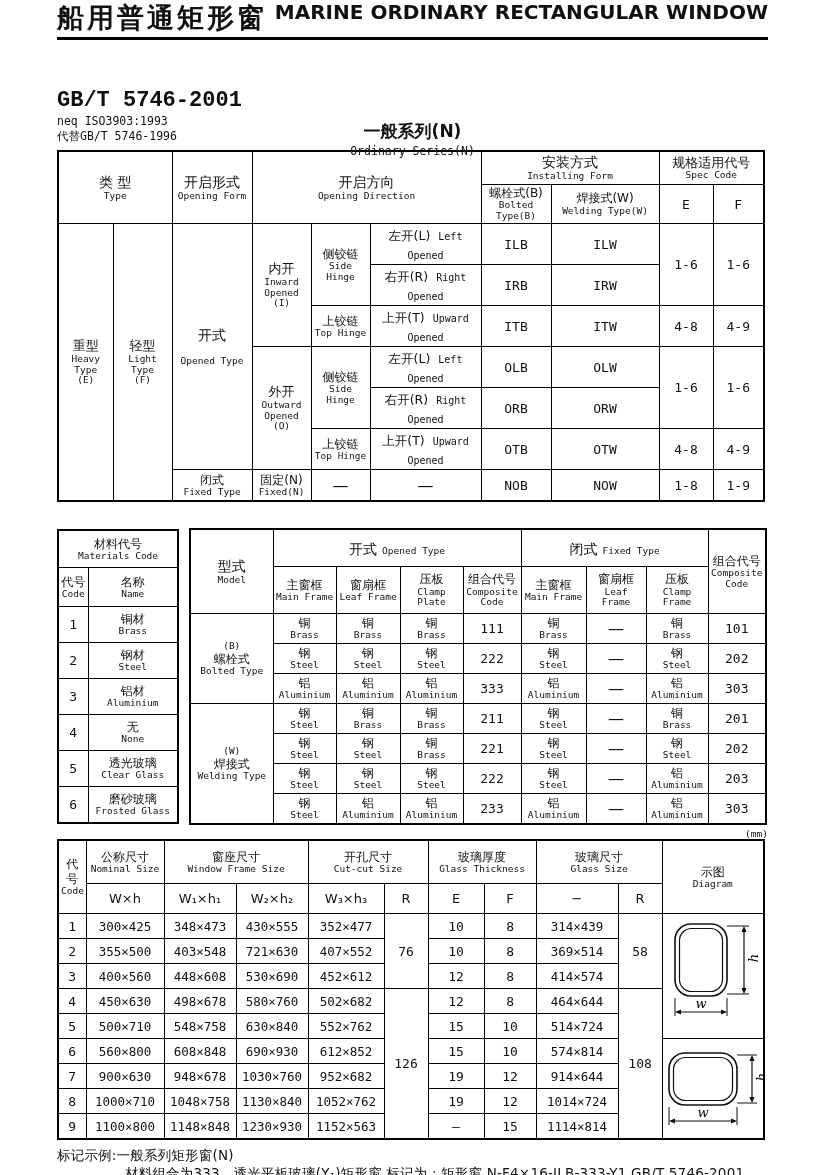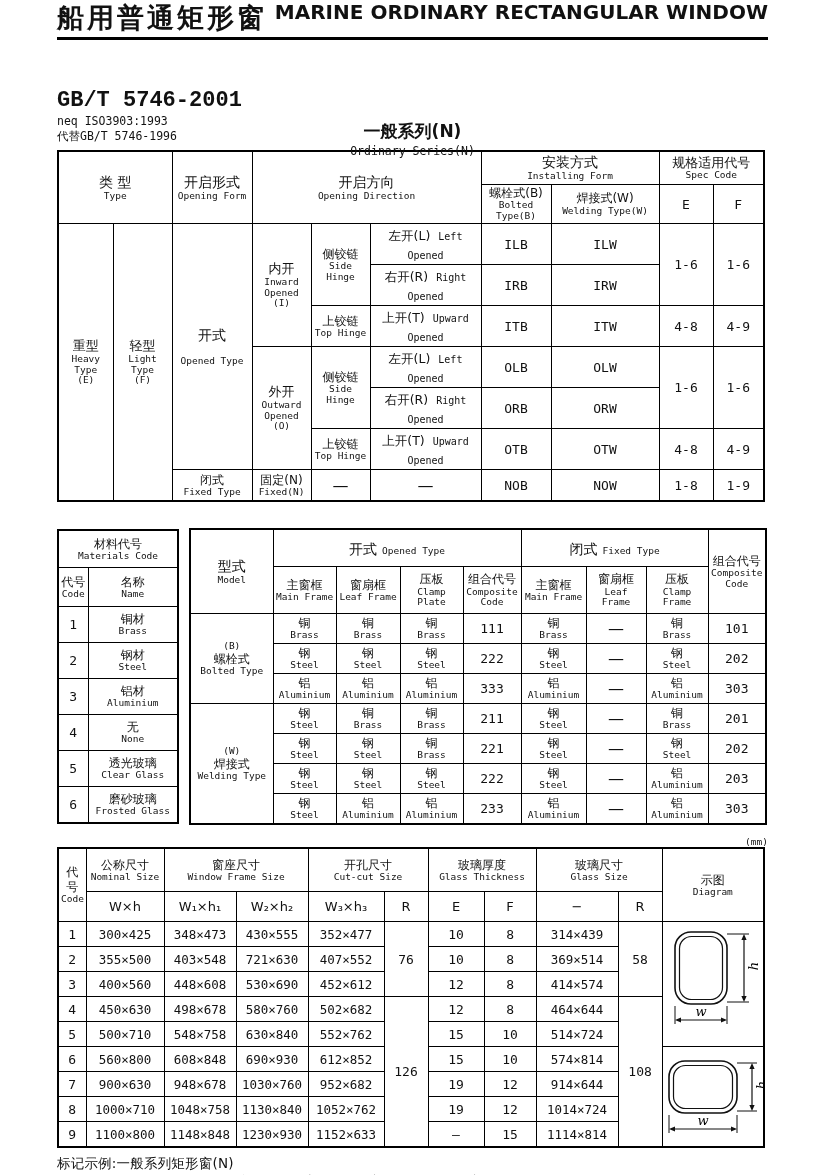--- a/index.html
+++ b/index.html
@@ -41,21 +41,21 @@
   .t2zone{display:flex;margin-top:26px;align-items:center;}
   .mt{width:120px;}
   .mt tr.h1 td{height:34px;}
   .mt tr.h2 td{height:36px;}
   .mt tr.b td{height:33px;}
   .t2{width:576px;margin-left:10px;}
   .t2 tr.h1 td{height:34px;}
   .t2 tr.h2 td{height:44px;}
   .t2 tr.b td{height:27px;}
   
-  .mmnote{text-align:right;font-size:9.5px;font-family:"DejaVu Sans Mono",monospace;margin-top:11px;}
+  .mmnote{text-align:right;font-size:9.5px;font-family:"DejaVu Sans Mono",monospace;margin-top:3px;}
   .t3{width:706px;border-bottom:3.5px solid #000;}
   .t3 tr.h1 td{height:40px;}
   .t3 tr.h2 td{height:27px;}
   .t3 tr.b td{height:22px;}
   .sym{font-size:13px;}
   
   .notes{margin-top:7px;}
   .nline{font-size:13.5px;line-height:1.32;letter-spacing:0.2px;}
   .ind{padding-left:68px;}
   svg text.dimlabel{font-family:"DejaVu Serif",serif;font-style:italic;font-size:13px;}
@@ -720,21 +720,21 @@
       <td class="dim">1052×762</td>
       <td class="val">19</td>
       <td class="val">12</td>
       <td class="dim">1014×724</td>
     </tr>
     <tr class="b">
       <td class="val">9</td>
       <td class="dim">1100×800</td>
       <td class="dim">1148×848</td>
       <td class="dim">1230×930</td>
-      <td class="dim">1152×633</td>
+      <td class="dim">1152×563</td>
       <td class="val">—</td>
       <td class="val">15</td>
       <td class="dim">1114×814</td>
     </tr>
   </tbody>
       </table>
 
   <div class="notes">
     <div class="nline">标记示例:一般系列矩形窗(N)</div>
     <div class="nline ind">材料组合为333，透光平板玻璃(Y₁)矩形窗.标记为：矩形窗  N-F4×16-ILB-333-Y1  GB/T 5746-2001</div>

